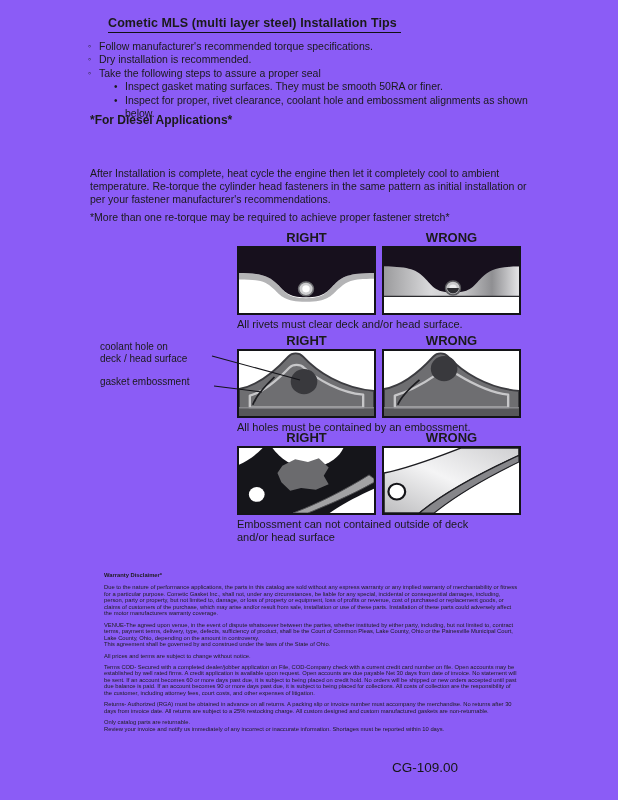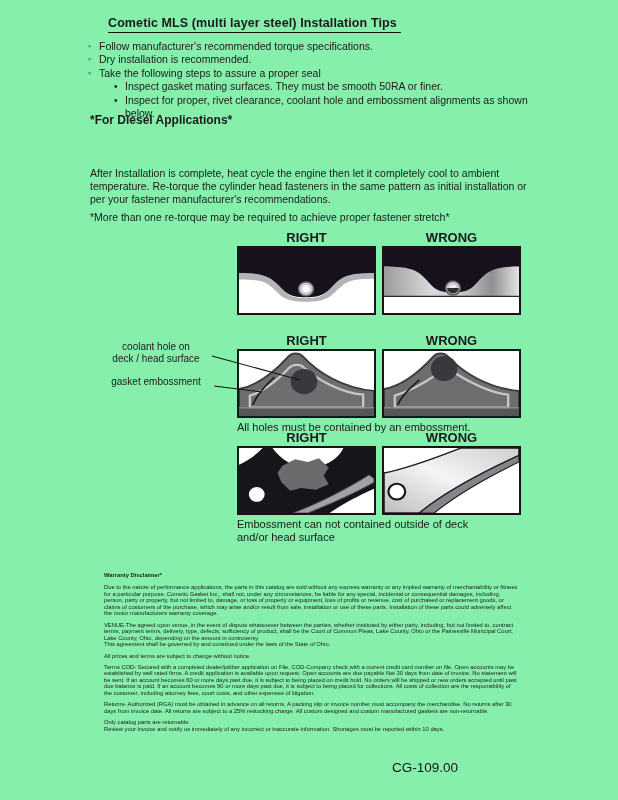--- a/index.html
+++ b/index.html
@@ -1,16 +1,16 @@
 <!DOCTYPE html>
 <html><head>
 <meta charset="utf-8">
 <style>
   html,body{margin:0;padding:0;background:#fff;}
-  .page{position:relative;width:618px;height:800px;background:#86efac;overflow:hidden;
+  .page{position:relative;width:618px;height:800px;background:#8b5cf6;overflow:hidden;
         font-family:"Liberation Sans",sans-serif;color:#1a1a1a;}
   .abs{position:absolute;}
   
   .title{left:108px;top:16px;font-size:12.5px;font-weight:bold;letter-spacing:.1px;
          border-bottom:1.6px solid #111;padding:0 4px 2px 0;}
   
   .tips{left:88px;top:40px;width:470px;font-size:10.5px;line-height:13.4px;}
   .tip-row{display:flex;}
   .tip-marker{width:11px;flex:0 0 11px;font-size:9px;line-height:13.4px;}
   .sub{padding-left:26px;}
@@ -23,21 +23,21 @@
   .label-row{left:237px;width:284px;display:flex;gap:6px;font-size:13px;font-weight:bold;}
   .label-row span{width:139px;text-align:center;}
   .panel-row{left:237px;display:flex;gap:6px;}
   .panel{width:139px;height:69px;border:2px solid #141419;box-sizing:border-box;background:#fff;}
   .panel svg{display:block;width:135px;height:65px;}
   .caption{left:237px;font-size:11px;line-height:13px;}
   .lr1{top:230px;} .pr1{top:246px;} .cap1{top:318px;}
   .lr2{top:333px;} .pr2{top:349px;} .cap2{top:421px;}
   .lr3{top:430px;} .pr3{top:446px;} .cap3{top:518px;width:250px;}
   
-  .anno{left:100px;width:112px;text-align:center;font-size:10px;line-height:11.6px;}
+  .anno{left:100px;width:112px;text-align:left;font-size:10px;line-height:11.6px;}
   .anno1{top:341px;} .anno2{top:376px;}
   .leaders{left:205px;top:346px;z-index:5;}
   
   .legal{left:104px;top:572px;width:414px;font-size:5.8px;line-height:6.45px;color:#1c1c1c;}
   .legal .lg-head{font-weight:bold;margin-bottom:6px;}
   .legal p{margin:0 0 5px 0;}
   .legal p.tight{margin:0;}
   
   .footer-code{left:392px;top:760px;font-size:13.5px;color:#161616;}
 </style>
@@ -104,20 +104,21 @@
         <rect x="0" y="20" width="137" height="32" fill="url(#f1g)"></rect>
         <rect x="0" y="52" width="137" height="18" fill="#ffffff"></rect>
         <line x1="0" y1="52" x2="137" y2="52" stroke="#2a2a2e" stroke-width="1.4"></line>
         <path d="M0 0 H137 V20 C113 20 107 24 99 32 C91 40 89 48 70 48 C51 48 49 40 41 32 C33 24 27 20 0 20 Z" fill="#17101d"></path>
         <circle cx="70" cy="43" r="7.5" fill="#c9c9cb" stroke="#5a5a5e" stroke-width="1.6"></circle>
         <circle cx="70" cy="43" r="3.8" fill="#ececee"></circle>
         <path d="M64 43 A6 6 0 0 0 76 43 Z" fill="#2e2e32"></path>
       </svg>
     </div>
   </div>
+  <div class="abs caption cap1">All rivets must clear deck and/or head surface.</div>
 
   <div class="abs label-row lr2">
     <span>RIGHT</span>
     <span>WRONG</span>
   </div>
   <div class="abs anno anno1">
     <div>coolant hole on</div>
     <div>deck / head surface</div>
   </div>
   <div class="abs anno anno2">gasket embossment</div>

